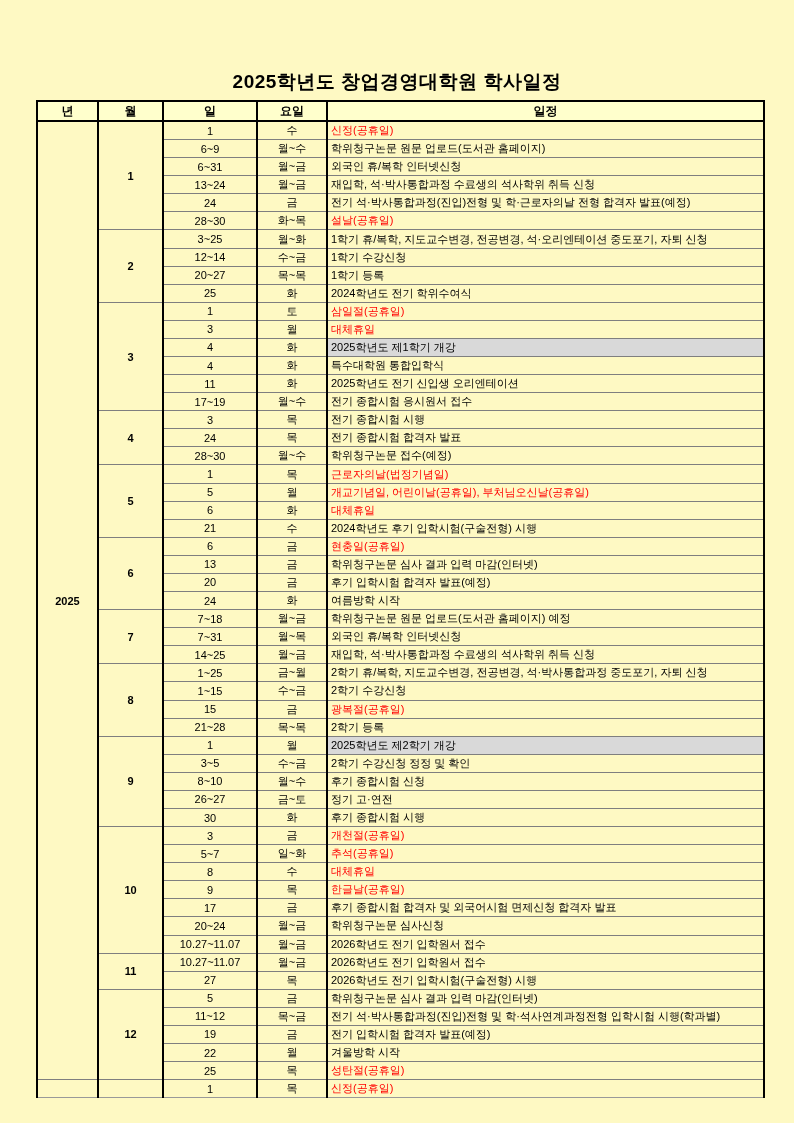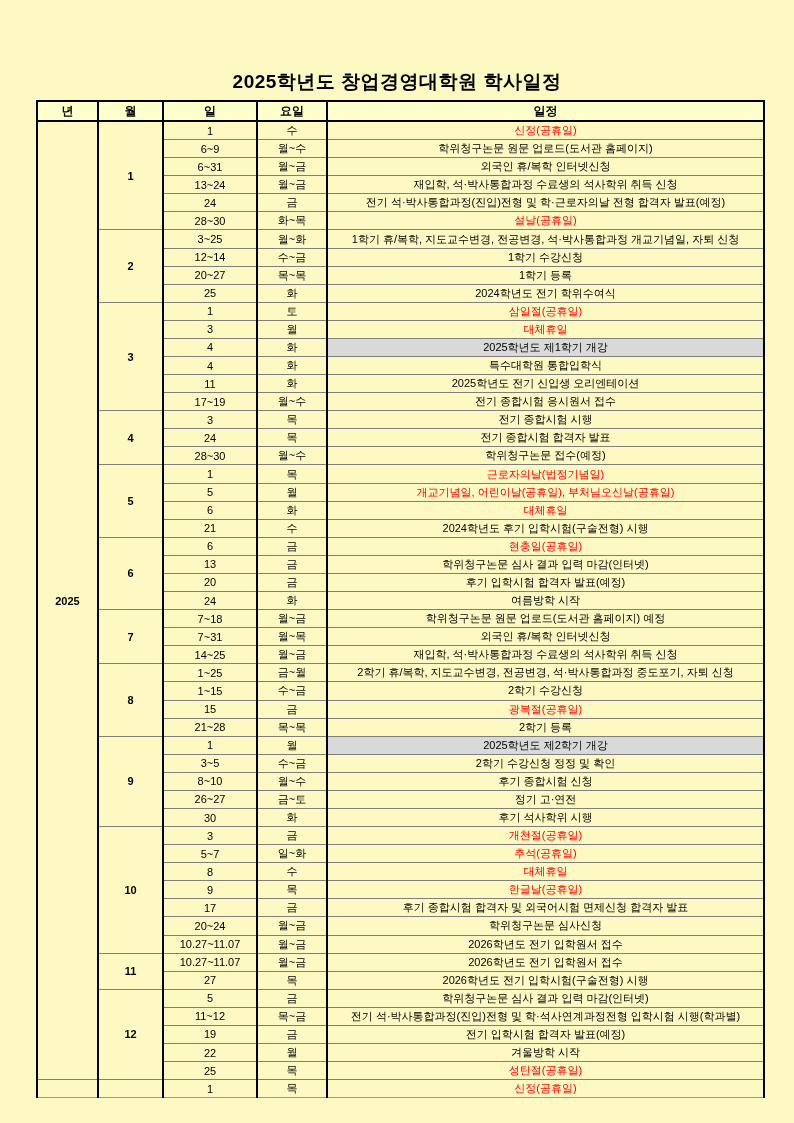--- a/index.html
+++ b/index.html
@@ -23,21 +23,21 @@
   }
   table.schedule td {
     border-left:2px solid #000;
     border-top:1px solid #7f7f7f;
     font-size:11px; height:17.09px; padding:0 3px;
     overflow:hidden; white-space:nowrap; vertical-align:middle;
   }
   td.center { text-align:center; padding:0 1px; }
   td.year, td.month { font-weight:bold; text-align:center; }
   td.group-start { border-top:2px solid #000; }
-  td.event { text-align:center; }
+  td.event { text-align:left; }
   td.holiday { color:var(--holiday,#FF0000); }
   td.highlight { background:var(--highlight,#D9D9D9); }
   tr.last-row td { border-bottom:1px solid #999; }
   .stub { position:absolute; width:2px; height:4px; background:#000; top:1045px; }
 </style>
 </head>
 <body>
 
 <div class="page">
   <h1 class="doc-title">2025학년도 창업경영대학원 학사일정</h1>
@@ -89,21 +89,21 @@
         </tr>
         <tr>
           <td class="center">28~30</td>
           <td class="center">화~목</td>
           <td class="event holiday">설날(공휴일)</td>
         </tr>
         <tr>
           <td class="month group-start" rowspan="4">2</td>
           <td class="center group-start">3~25</td>
           <td class="center group-start">월~화</td>
-          <td class="event group-start">1학기 휴/복학, 지도교수변경, 전공변경, 석·박사통합과정 개교기념일, 자퇴 신청</td>
+          <td class="event group-start">1학기 휴/복학, 지도교수변경, 전공변경, 석·오리엔테이션 중도포기, 자퇴 신청</td>
         </tr>
         <tr>
           <td class="center">12~14</td>
           <td class="center">수~금</td>
           <td class="event">1학기 수강신청</td>
         </tr>
         <tr>
           <td class="center">20~27</td>
           <td class="center">목~목</td>
           <td class="event">1학기 등록</td>
@@ -256,21 +256,21 @@
           <td class="event">후기 종합시험 신청</td>
         </tr>
         <tr>
           <td class="center">26~27</td>
           <td class="center">금~토</td>
           <td class="event">정기 고·연전</td>
         </tr>
         <tr>
           <td class="center">30</td>
           <td class="center">화</td>
-          <td class="event">후기 석사학위 시행</td>
+          <td class="event">후기 종합시험 시행</td>
         </tr>
         <tr>
           <td class="month group-start" rowspan="7">10</td>
           <td class="center group-start">3</td>
           <td class="center group-start">금</td>
           <td class="event group-start holiday">개천절(공휴일)</td>
         </tr>
         <tr>
           <td class="center">5~7</td>
           <td class="center">일~화</td>

